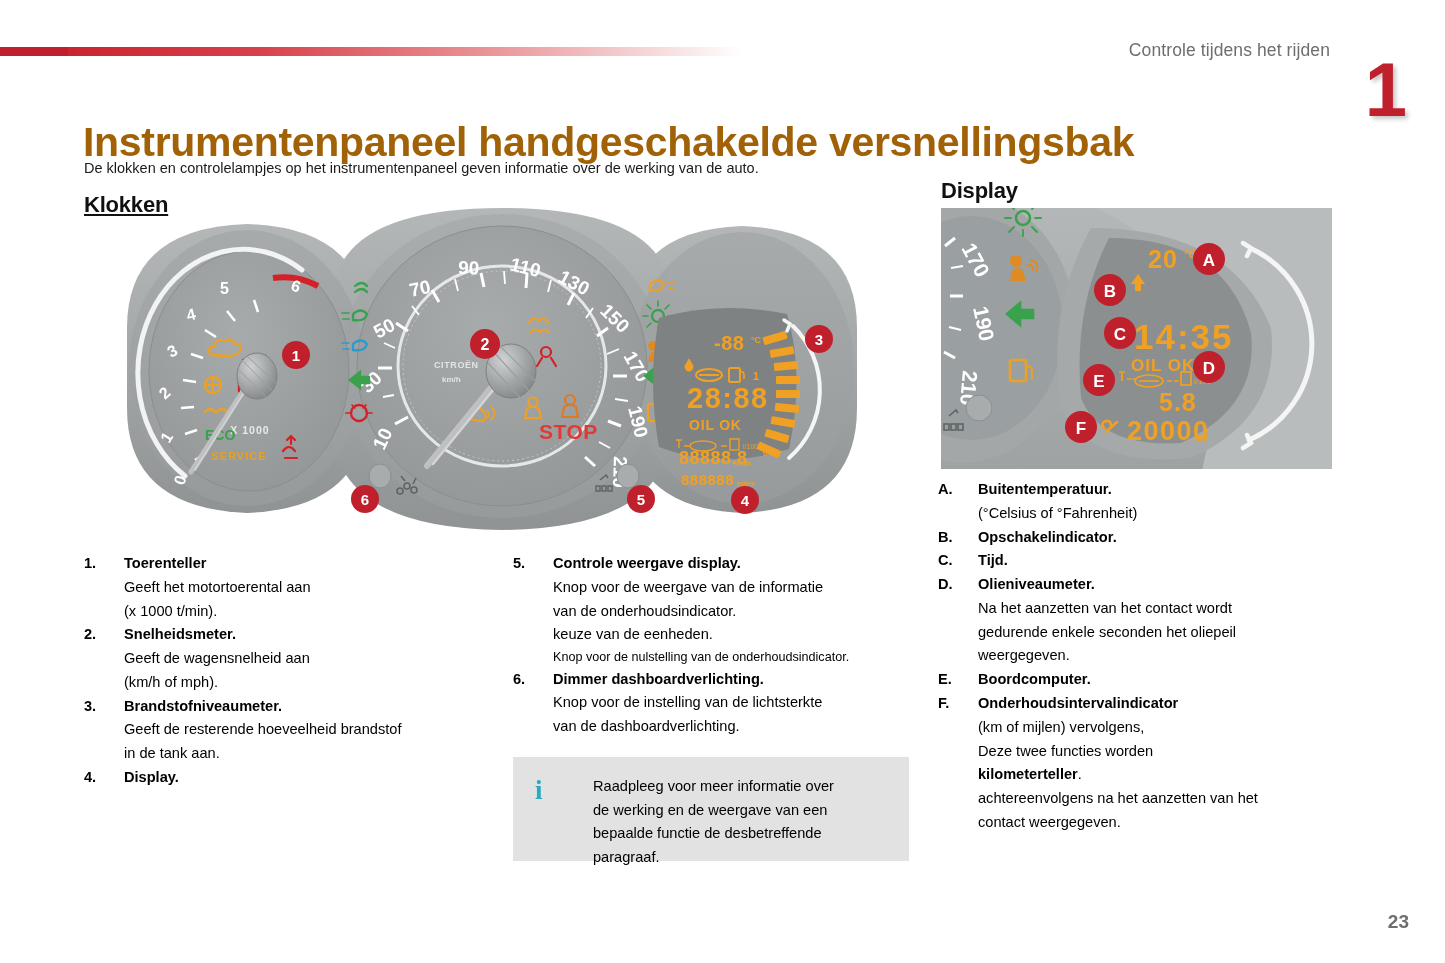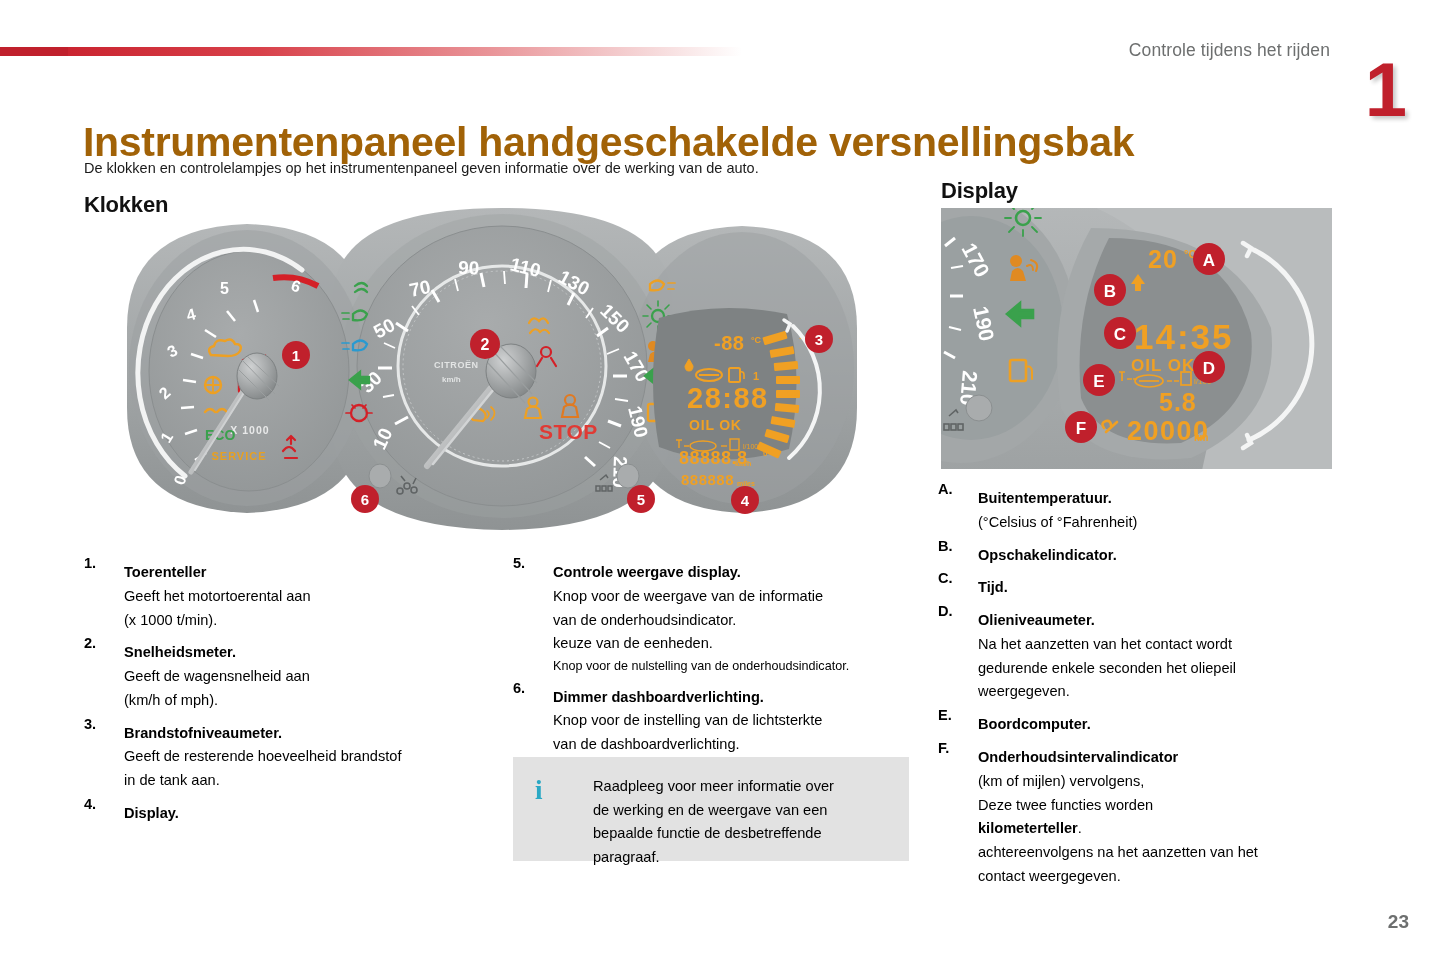--- a/index.html
+++ b/index.html
@@ -41,21 +41,21 @@
     position:absolute;left:83px;top:92px;
     font-size:41px;color:#a16207;font-weight:bold;letter-spacing:-.3px;white-space:nowrap;
   }
   .doc-subtitle{
     position:absolute;left:84px;top:145px;
     font-size:14.5px;color:#1a1a1a;white-space:nowrap;
   }
   .sec-head{
     position:absolute;font-size:22px;font-weight:bold;color:#111;letter-spacing:-.2px;
   }
-  .sec-head.left{left:84px;top:174px;}
+  .sec-head.left{left:84px;top:174px;text-decoration:underline;}
   .sec-head.right{left:941px;top:160px;}
 
   
   .cluster{
     position:absolute;left:87px;top:208px;width:790px;height:325px;
   }
   .display-art{
     position:absolute;left:941px;top:208px;width:391px;height:261px;
     background:#b9bcbd;overflow:hidden;
   }
@@ -64,21 +64,21 @@
 
   
   .col{position:absolute;font-size:14.6px;color:#000;line-height:1.63;}
   .col-1{left:84px;top:552px;width:400px;}
   .col-2{left:513px;top:552px;width:400px;}
   .col-3{left:938px;top:478px;width:400px;}
 
   .li{display:flex;margin-bottom:0px;}
   .li-num{width:40px;flex:0 0 40px;font-weight:bold;}
   .li-body{flex:1;}
-  .li-title{font-weight:bold;margin-top:9px;}
+  .li-title{font-weight:bold;}
   .li-desc{font-weight:normal;}
   .li-small{font-size:12.6px;}
   .li-inlineb{font-weight:bold;}
 
   
   .note{
     position:absolute;left:513px;top:757px;width:396px;height:104px;
     background:#e2e2e2;
   }
   .note-icon{

